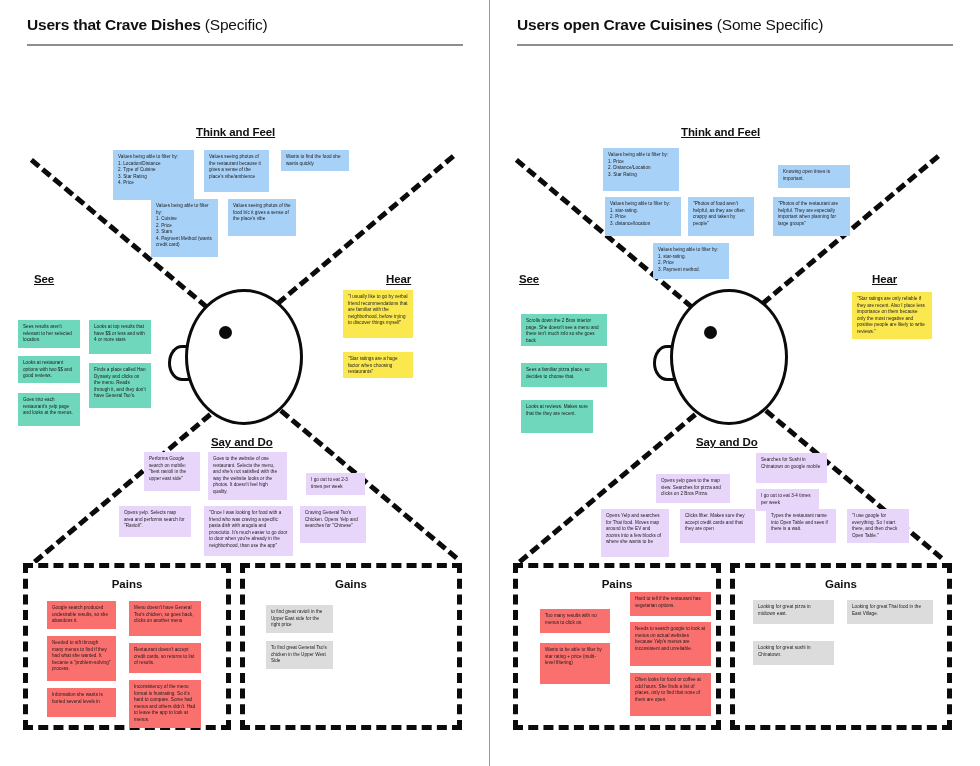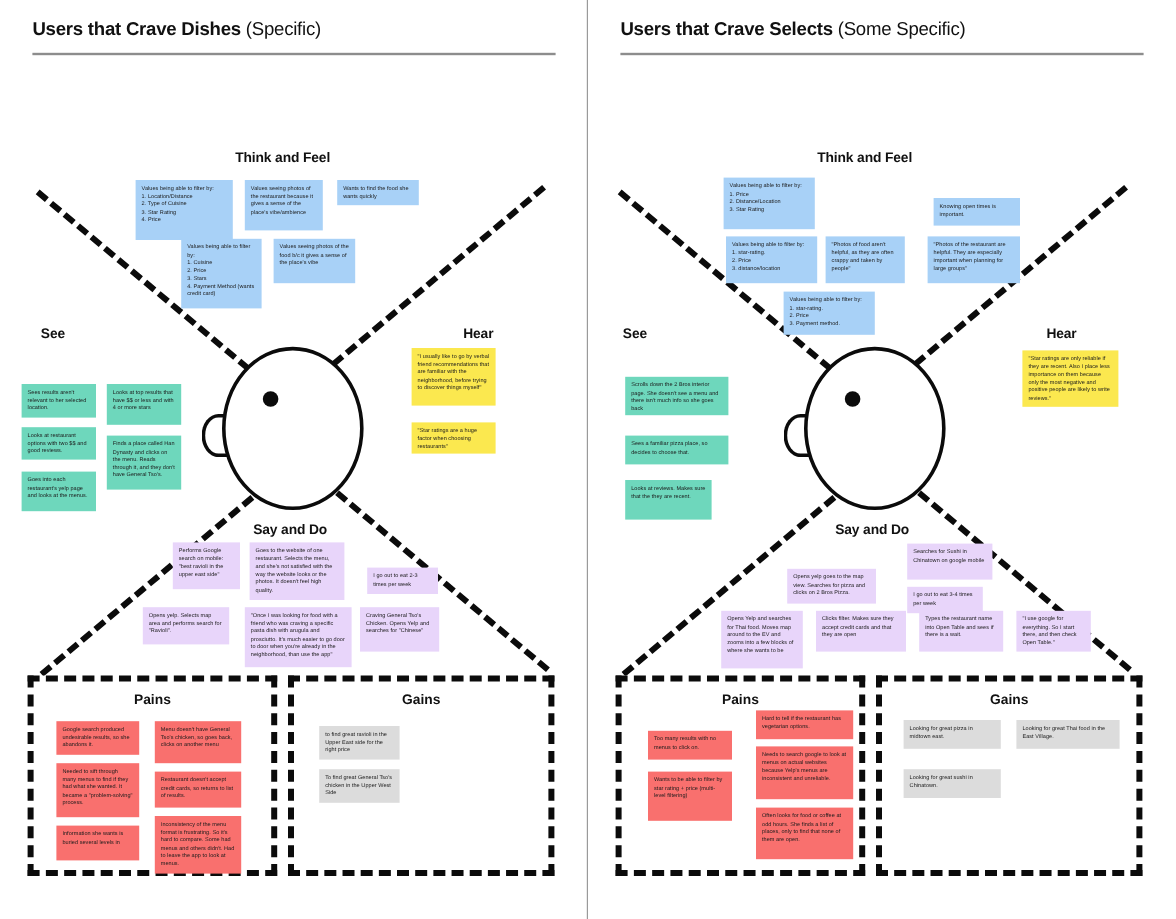--- a/index.html
+++ b/index.html
@@ -28,21 +28,21 @@
   }
   .panel-title .sub { font-weight: 400; }
   .title-rule {
     position: absolute; left: 27px; top: 44px; width: 436px; height: 2px;
     background: #8d8d8d;
   }
 
   
   .quad-label {
     position: absolute; font-size: 11.5px; font-weight: 700; color: #111;
-    letter-spacing: -0.1px; white-space: nowrap;
+    letter-spacing: -0.1px; white-space: nowrap; text-decoration: underline;
   }
 
   
   .head-wrap { position: absolute; }
   .head-ellipse {
     position: absolute; left: 0; top: 0;
     width: 118px; height: 136px;
     border: 3.5px solid #0b0b0b; border-radius: 50%;
     background: #fff; z-index: 2;
   }
@@ -160,21 +160,21 @@
     <div class="note red" style="left:129px; top:680px; width:72px; height:48px;">Inconsistency of the menu format is frustrating. So it's hard to compare. Some had menus and others didn't. Had to leave the app to look at menus.</div>
 
     <div class="bottom-box" style="left:240px; top:563px; width:222px; height:167px;">
       <div class="bottom-box-label">Gains</div>
     </div>
     <div class="note grey" style="left:266px; top:605px; width:67px; height:28px;">to find great ravioli in the Upper East side for the right price</div>
     <div class="note grey" style="left:266px; top:641px; width:67px; height:28px;">To find great General Tso's chicken in the Upper West Side</div>
   </div>
 
   <div class="panel right">
-    <div class="panel-title"><span>Users that Crave Selects</span><span class="sub"> (Some Specific)</span></div>
+    <div class="panel-title"><span>Users open Crave Cuisines</span><span class="sub"> (Some Specific)</span></div>
     <div class="title-rule"></div>
 
     <div class="dash-line" style="left:28px; top:158px; width:244px; transform:rotate(40deg);"></div>
     <div class="dash-line" style="left:450px; top:158px; width:244px; transform:rotate(140deg);"></div>
     <div class="dash-line" style="left:28px; top:560px; width:244px; transform:rotate(-40deg);"></div>
     <div class="dash-line" style="left:450px; top:560px; width:244px; transform:rotate(-140deg);"></div>
 
     <div class="head-wrap" style="left:180px; top:289px;">
       <div class="head-ear"></div>
       <div class="head-ellipse"></div>

